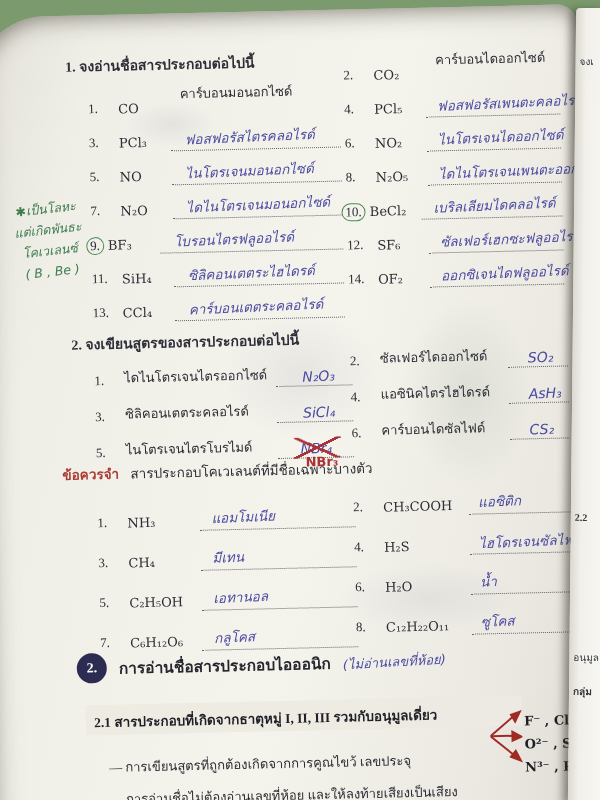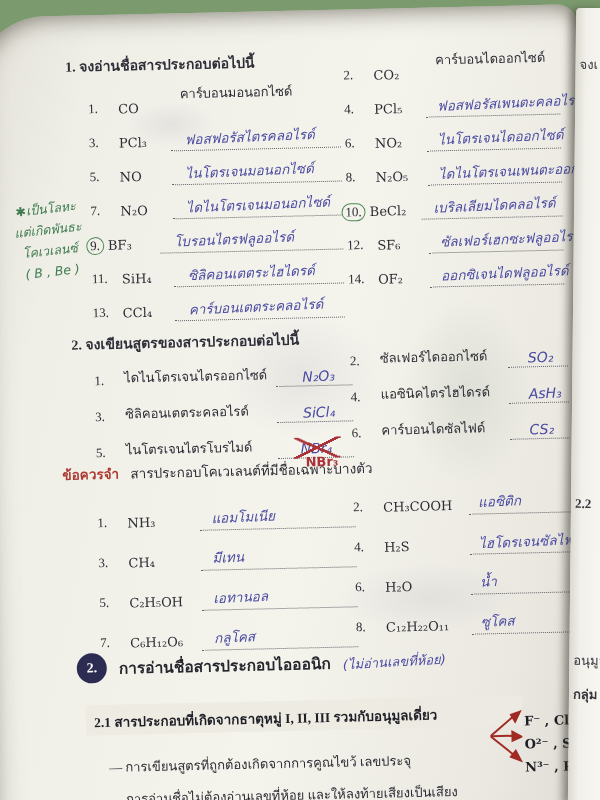--- a/index.html
+++ b/index.html
@@ -67,22 +67,22 @@
   
   .smudge{position:absolute;border-radius:50%;pointer-events:none;}
   .sm1{left:240px;top:300px;width:160px;height:130px;background:radial-gradient(ellipse,rgba(110,110,135,.10),transparent 70%);}
   .sm2{left:420px;top:290px;width:130px;height:190px;background:radial-gradient(ellipse,rgba(100,125,100,.12),transparent 70%);}
   .sm3{left:150px;top:88px;width:90px;height:46px;background:radial-gradient(ellipse,rgba(115,115,140,.10),transparent 70%);}
   .sm4{left:350px;top:555px;width:180px;height:70px;background:radial-gradient(ellipse,rgba(110,110,130,.09),transparent 70%);}
   
   #nextpage{position:absolute;left:572px;top:8px;width:34px;height:800px;transform:rotate(.6deg);
     background:linear-gradient(90deg,#dcd9d1 0%,#f2f0ea 30%,#f8f7f2 100%);
     box-shadow:-7px 0 9px -2px rgba(50,47,38,.55);z-index:3;border-radius:4px 0 0 0;overflow:hidden;}
-  #nextpage span{position:absolute;left:4px;font-size:13px;color:#35353c;white-space:nowrap;}
-  #npf1{top:46px;} #npf2{top:488px;font-weight:bold;font-size:13px;} #npf3{top:642px;left:2px;} #npf4{top:676px;left:2px;font-weight:bold;}
+  #nextpage span{position:absolute;left:4px;font-size:10px;color:#35353c;white-space:nowrap;}
+  #npf1{top:46px;} #npf2{top:504px;font-weight:bold;font-size:13px;} #npf3{top:642px;left:2px;} #npf4{top:676px;left:2px;font-weight:bold;}
 </style>
 </head>
 <body>
 
 <div id="photo">
 
   <div id="mainpage">
 
     <div class="smudge sm1"></div>
     <div class="smudge sm2"></div>

